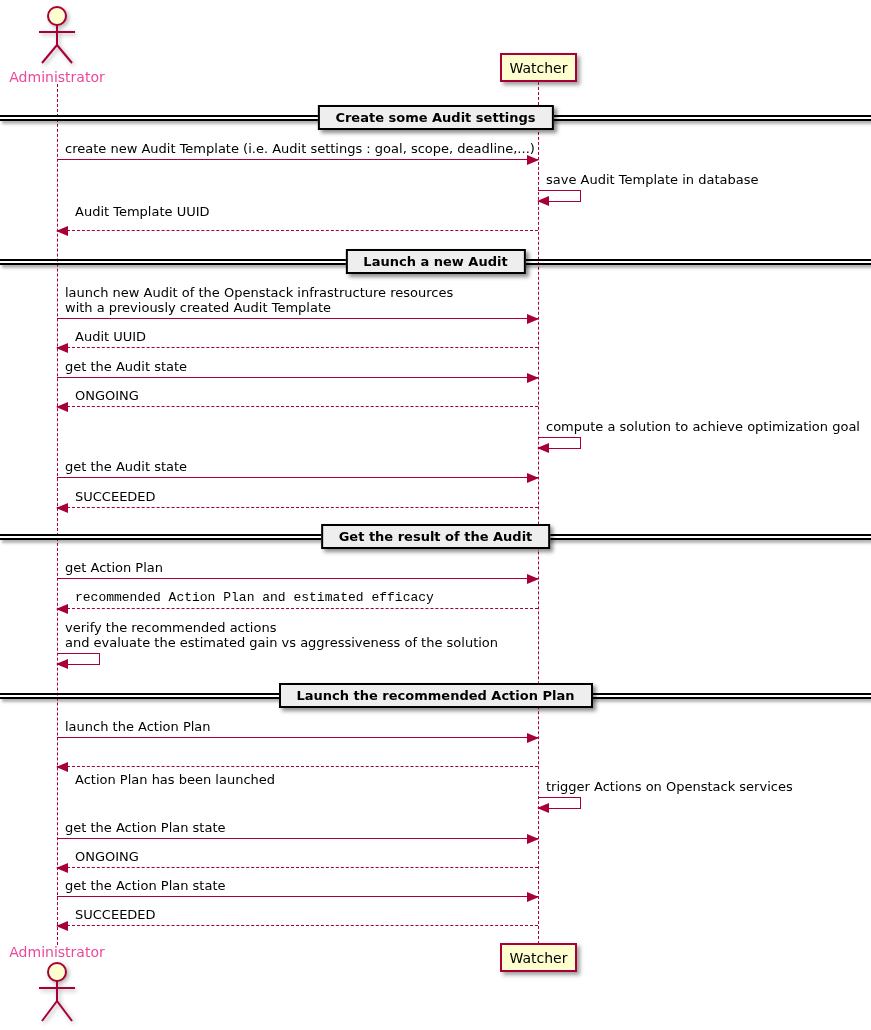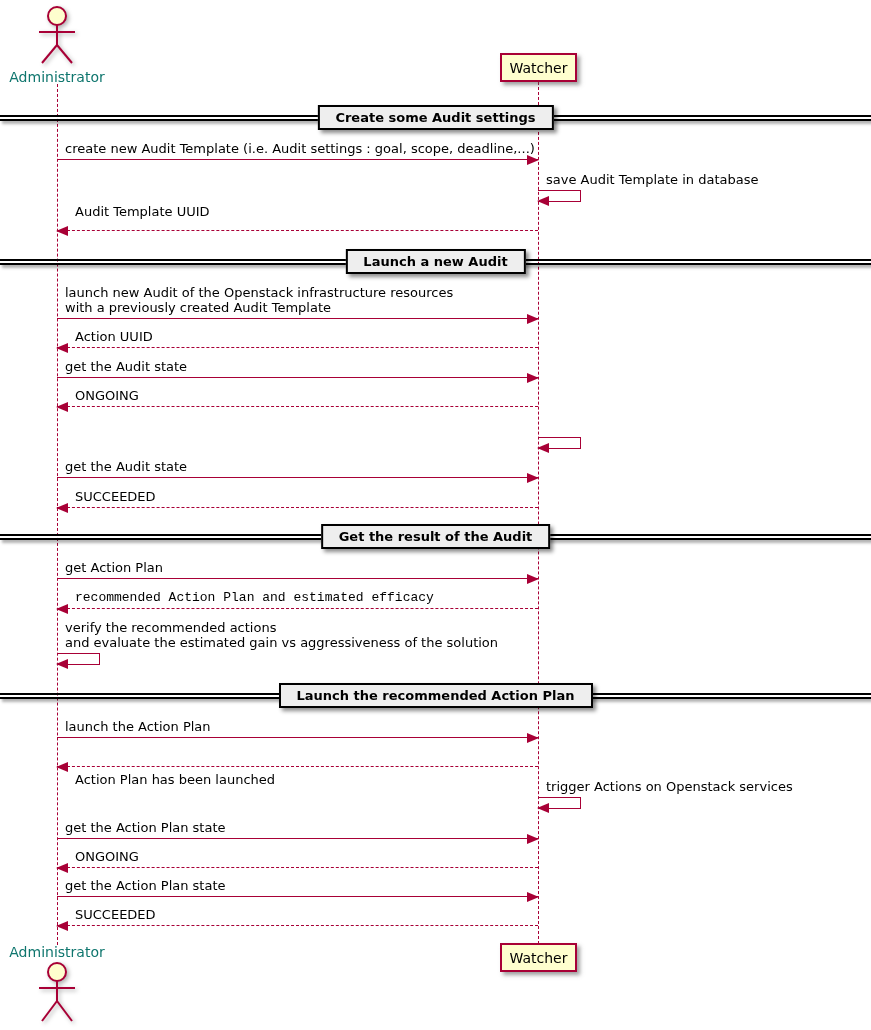--- a/index.html
+++ b/index.html
@@ -15,21 +15,21 @@
   }
   .lifeline{position:absolute;width:0;border-left:1px dashed var(--accent);}
   
   .pbox{
     position:absolute;background:var(--pfill);border:2px solid var(--accent);
     display:flex;align-items:center;justify-content:center;
     font-size:14px;color:#000;box-shadow:3px 3px 4px rgba(80,80,80,.55);
     box-sizing:border-box;
   }
   
-  .actor-label{position:absolute;width:114px;text-align:center;font-size:14px;color:#0f766e;}
+  .actor-label{position:absolute;width:114px;text-align:center;font-size:14px;color:#ec4899;}
   .actor-svg{position:absolute;filter:drop-shadow(2px 2px 2px rgba(0,0,0,.3));}
   
   .dlines{
     position:absolute;left:0;width:871px;height:2px;
     border-top:2px solid #000;border-bottom:2px solid #000;
     box-shadow:2px 3px 3px rgba(0,0,0,.3);
   }
   .dbox{
     position:absolute;left:50%;transform:translateX(-50%);
     background:var(--dfill);border:2px solid #000;
@@ -85,35 +85,36 @@
 
   <div class="dlines" style="top:259px;"></div>
   <div class="dbox" style="top:249px;">Launch a new Audit</div>
 
   <div class="mtext" style="left:65px;top:285px;">launch new Audit of the Openstack infrastructure resources
 with a previously created Audit Template</div>
   <div class="mline" style="left:57px;top:318px;width:481px;">
       <span class="ah r"></span>
     </div>
 
-  <div class="mtext" style="left:75px;top:329px;">Action UUID</div>
+  <div class="mtext" style="left:75px;top:329px;">Audit UUID</div>
   <div class="mline ret" style="left:57px;top:347px;width:481px;">
       <span class="ah l"></span>
     </div>
 
   <div class="mtext" style="left:65px;top:359px;">get the Audit state</div>
   <div class="mline" style="left:57px;top:377px;width:481px;">
       <span class="ah r"></span>
     </div>
 
   <div class="mtext" style="left:75px;top:388px;">ONGOING</div>
   <div class="mline ret" style="left:57px;top:406px;width:481px;">
       <span class="ah l"></span>
     </div>
 
+  <div class="mtext" style="left:546px;top:419px;">compute a solution to achieve optimization goal</div>
   <div class="selfloop" style="left:538px;top:437px;">
       <span class="ah"></span>
     </div>
 
   <div class="mtext" style="left:65px;top:459px;">get the Audit state</div>
   <div class="mline" style="left:57px;top:477px;width:481px;">
       <span class="ah r"></span>
     </div>
 
   <div class="mtext" style="left:75px;top:489px;">SUCCEEDED</div>

